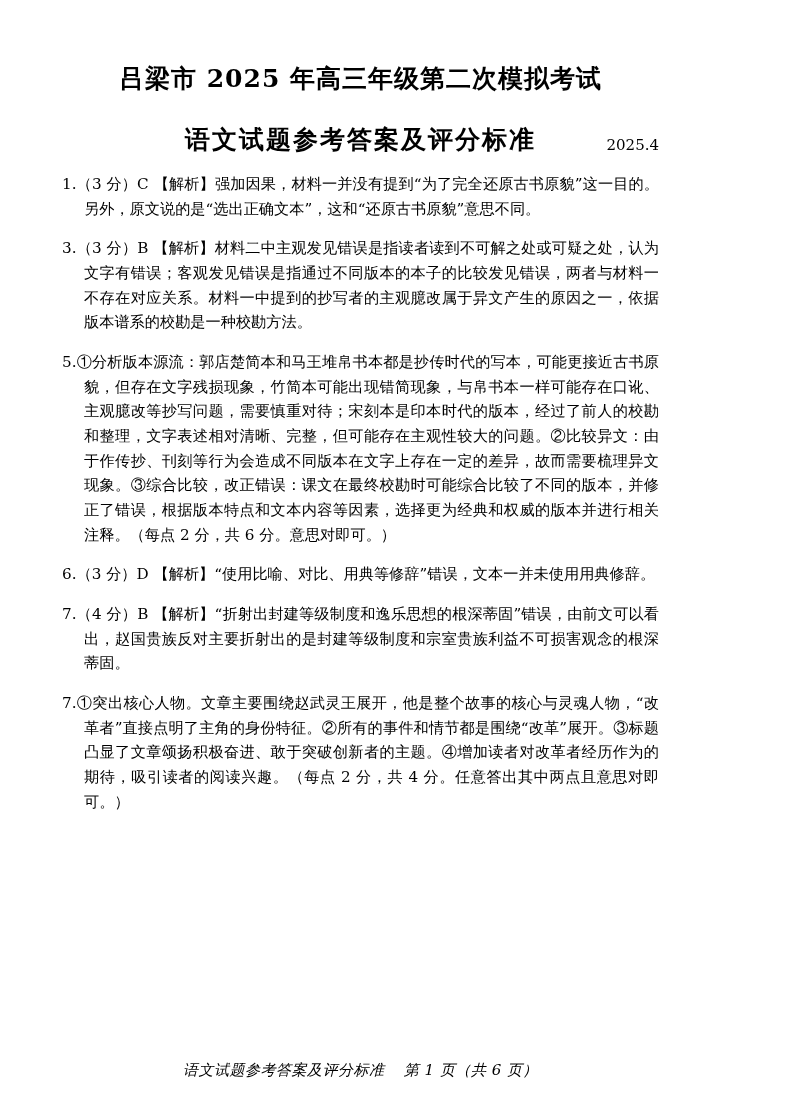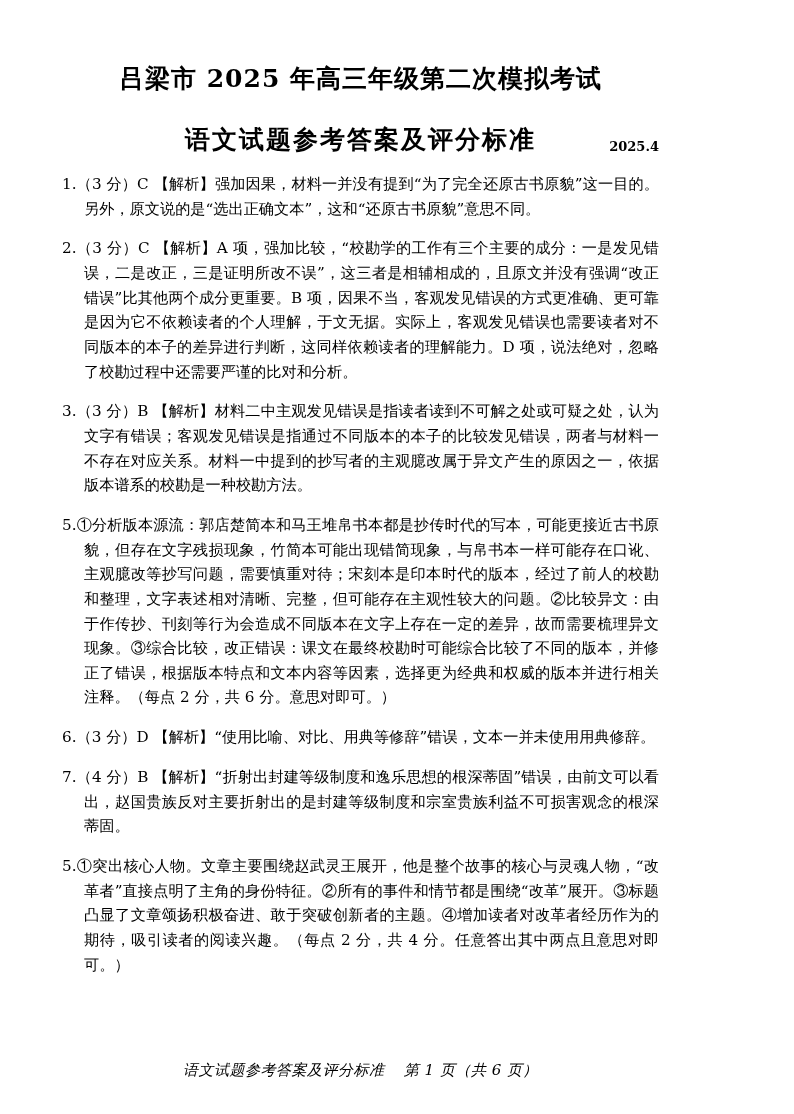--- a/index.html
+++ b/index.html
@@ -40,22 +40,22 @@
   .title-sub {
     display: inline-block;
     font-size: 25px;
     font-weight: bold;
     letter-spacing: 2px;
   }
   .title-date {
     position: absolute;
     right: 0;
     bottom: 2px;
-    font-size: 13px;
-    font-weight: bold;
+    font-size: 15px;
+    font-weight: normal;
     font-family: "DejaVu Serif", "Liberation Serif", serif;
     letter-spacing: 0;
     margin-left: 9px;
   }
   .body-block {
     margin-top: 16px;
   }
   .item {
     display: block;
     font-size: 15.2px;
@@ -87,26 +87,25 @@
 
   <h1 class="title-main">吕梁市 2025 年高三年级第二次模拟考试</h1>
 
   <div class="title-sub-wrap">
     <span class="title-sub">语文试题参考答案及评分标准</span>
     <span class="title-date">2025.4</span>
   </div>
 
   <div class="body-block">
     <p class="item">1.（3 分）C 【解析】强加因果，材料一并没有提到“为了完全还原古书原貌”这一目的。另外，原文说的是“选出正确文本”，这和“还原古书原貌”意思不同。</p>
-    <p class="item">2.（3 分）C 【解析】A 项，强加比较，“校勘学的工作有三个主要的成分：一是发见错误，二是改正，三是证明所改不误”，这三者是相辅相成的，且原文并没有强调“改正错误”比其他两个成分更重要。B 项，因果不当，客观发见错误的方式更准确、更可靠是因为它不依赖读者的个人理解，于文无据。实际上，客观发见错误也需要读者对不同版本的本子的差异进行判断，这同样依赖读者的理解能力。D 项，说法绝对，忽略了校勘过程中还需要严谨的比对和分析。</p>
     <p class="item">3.（3 分）B 【解析】材料二中主观发见错误是指读者读到不可解之处或可疑之处，认为文字有错误；客观发见错误是指通过不同版本的本子的比较发见错误，两者与材料一不存在对应关系。材料一中提到的抄写者的主观臆改属于异文产生的原因之一，依据版本谱系的校勘是一种校勘方法。</p>
     <p class="item">5.①分析版本源流：郭店楚简本和马王堆帛书本都是抄传时代的写本，可能更接近古书原貌，但存在文字残损现象，竹简本可能出现错简现象，与帛书本一样可能存在口讹、主观臆改等抄写问题，需要慎重对待；宋刻本是印本时代的版本，经过了前人的校勘和整理，文字表述相对清晰、完整，但可能存在主观性较大的问题。②比较异文：由于作传抄、刊刻等行为会造成不同版本在文字上存在一定的差异，故而需要梳理异文现象。③综合比较，改正错误：课文在最终校勘时可能综合比较了不同的版本，并修正了错误，根据版本特点和文本内容等因素，选择更为经典和权威的版本并进行相关注释。（每点 2 分，共 6 分。意思对即可。）</p>
     <p class="item">6.（3 分）D 【解析】“使用比喻、对比、用典等修辞”错误，文本一并未使用用典修辞。</p>
     <p class="item">7.（4 分）B 【解析】“折射出封建等级制度和逸乐思想的根深蒂固”错误，由前文可以看出，赵国贵族反对主要折射出的是封建等级制度和宗室贵族利益不可损害观念的根深蒂固。</p>
-    <p class="item">5.①突出核心人物。文章主要围绕赵武灵王展开，他是整个故事的核心与灵魂人物，“改革者”直接点明了主角的身份特征。②所有的事件和情节都是围绕“改革”展开。③标题凸显了文章颂扬积极奋进、敢于突破创新者的主题。④增加读者对改革者经历作为的期待，吸引读者的阅读兴趣。（每点 2 分，共 4 分。任意答出其中两点且意思对即可。）</p>
+    <p class="item">7.①突出核心人物。文章主要围绕赵武灵王展开，他是整个故事的核心与灵魂人物，“改革者”直接点明了主角的身份特征。②所有的事件和情节都是围绕“改革”展开。③标题凸显了文章颂扬积极奋进、敢于突破创新者的主题。④增加读者对改革者经历作为的期待，吸引读者的阅读兴趣。（每点 2 分，共 4 分。任意答出其中两点且意思对即可。）</p>
   </div>
 
   <div class="footer">
     <span>语文试题参考答案及评分标准</span>
     <span class="f-pg">第 1 页（共 6 页）</span>
   </div>
 
 </div>
 
 </body></html>

